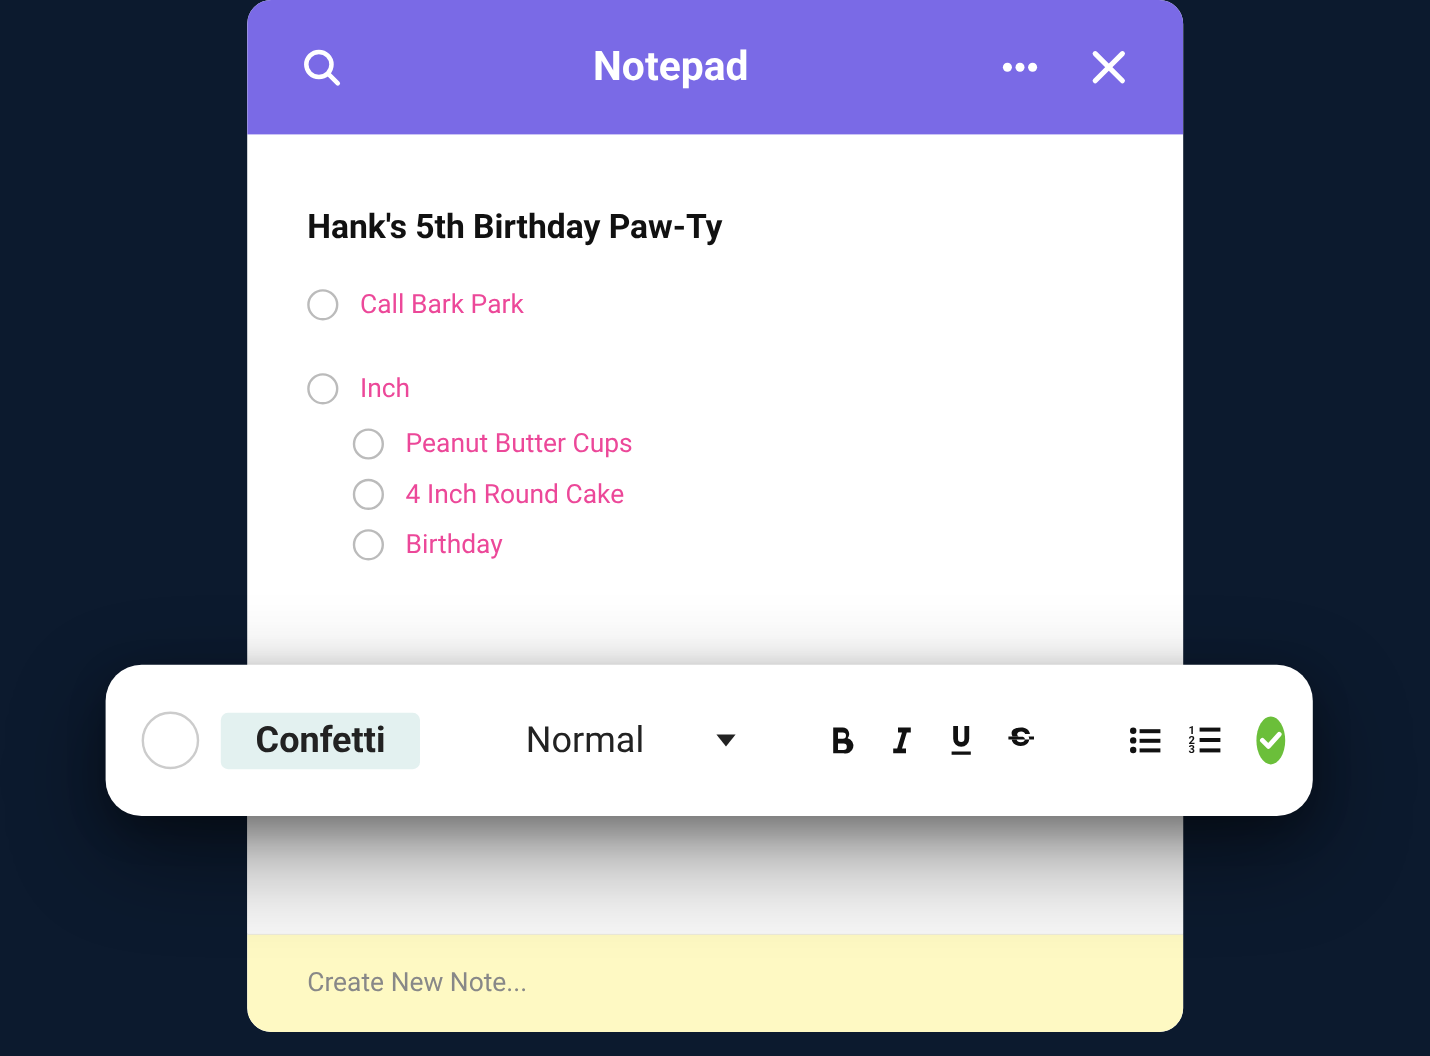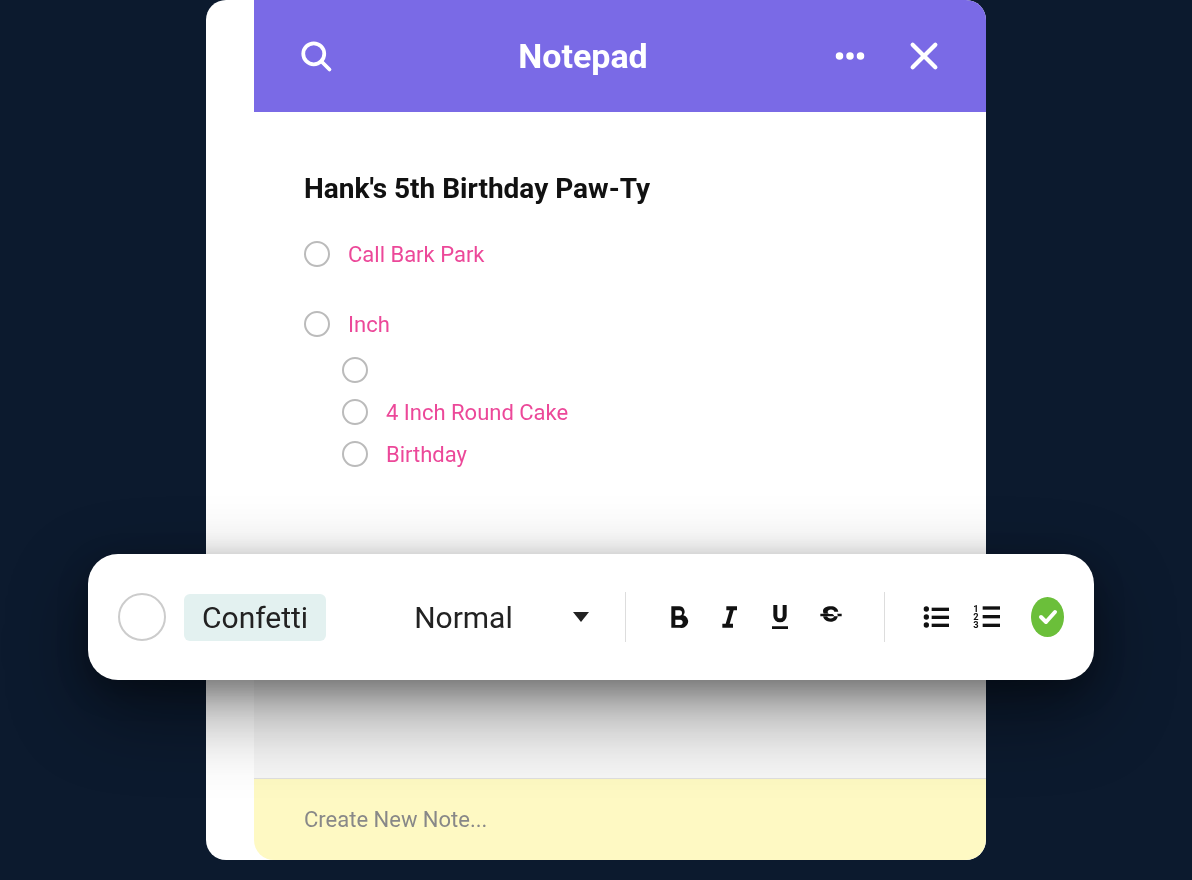--- a/index.html
+++ b/index.html
@@ -15,21 +15,20 @@
     position: absolute;
     left: 206px;
     top: 0;
     width: 780px;
     height: 860px;
     background: #fff;
     border-radius: 20px;
     overflow: hidden;
     display: flex;
     flex-direction: column;
-    padding-left: 48px;
   }
   .header {
     height: 112px;
     background: #7a6ae6;
     display: flex;
     align-items: center;
     justify-content: space-between;
     padding: 0 40px;
   }
   .header-left, .header-right { display: flex; align-items: center; gap: 30px; }
@@ -105,22 +104,22 @@
   .tb-circle {
     width: 48px; height: 48px;
     border: 2px solid #ccc;
     border-radius: 50%;
     flex-shrink: 0;
   }
   .tb-tag {
     background: #e3f1f0;
     color: #222;
     font-size: 30px;
-    font-weight: 400;
-    padding: 6px 18px;
+    font-weight: 700;
+    padding: 6px 29px;
     border-radius: 6px;
   }
   .tb-style {
     display: flex;
     align-items: center;
     gap: 60px;
     font-size: 30px;
     color: #222;
     margin-left: 70px;
     cursor: pointer;
@@ -192,20 +191,21 @@
     </div>
 
     <div class="group-spacer"></div>
 
     <div class="check-item">
       <div class="check-circle"></div>
       <span>Inch</span>
     </div>
     <div class="check-item indent">
       <div class="check-circle"></div>
+      <span>Peanut Butter Cups</span>
     </div>
     <div class="check-item indent">
       <div class="check-circle"></div>
       <span>4 Inch Round Cake</span>
     </div>
     <div class="check-item indent">
       <div class="check-circle"></div>
       <span>Birthday</span>
     </div>
 

